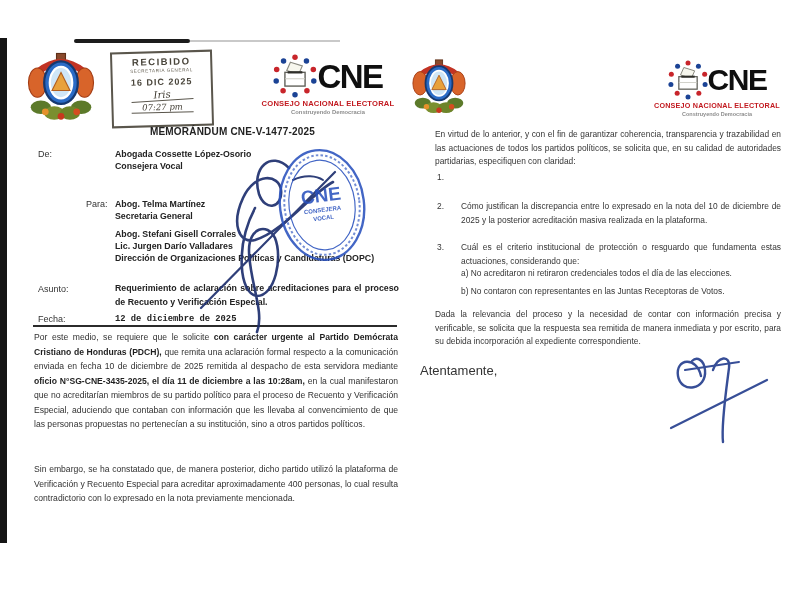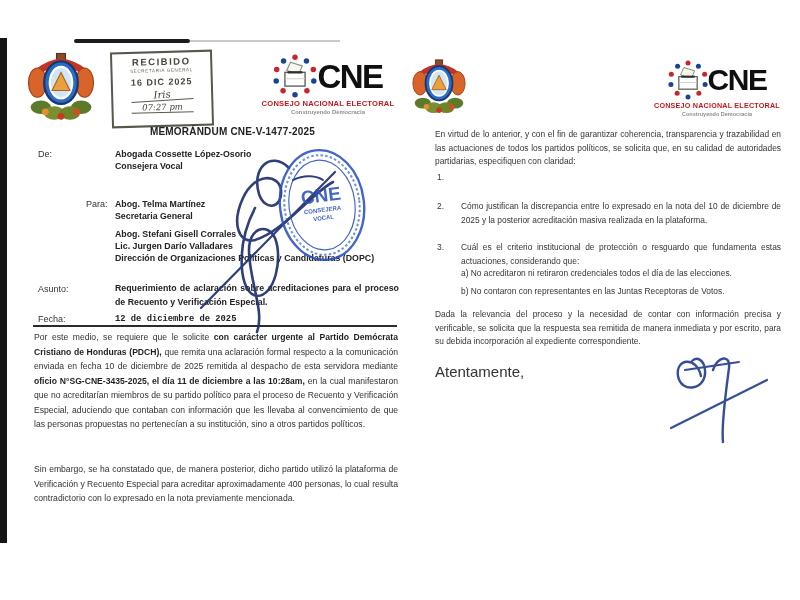--- a/index.html
+++ b/index.html
@@ -48,21 +48,21 @@
 
   .bodytxt{font-size:8.6px;color:#313131;text-align:justify;line-height:14.5px;}
   .p-left{left:34px;width:364px;}
   .bodytxt b, .bodytxt .b{font-weight:700;color:#1f1f1f;}
 
   .r-body{font-size:8.4px;color:#353535;text-align:justify;line-height:13.6px;}
   .r-block{left:435px;width:346px;}
   .r-item{left:435px;width:346px;padding-left:26px;box-sizing:border-box;}
   .r-item .num{position:absolute;left:2px;top:0;font-weight:400;}
   .r-sub{left:461px;width:322px;text-align:left;}
-  .atent{left:435px;top:363px;font-size:15px;color:#333;}
+  .atent{left:420px;top:363px;font-size:13px;color:#333;}
 
   svg{display:block;}
   .sig{opacity:.92;}
   .roundstamp{left:276px;top:146px;transform:rotate(-7deg);opacity:.88;}
 </style>
 </head>
 <body>
 
 <div class="abs edge-bar"></div>
 <div class="abs top-line-dark"></div>

